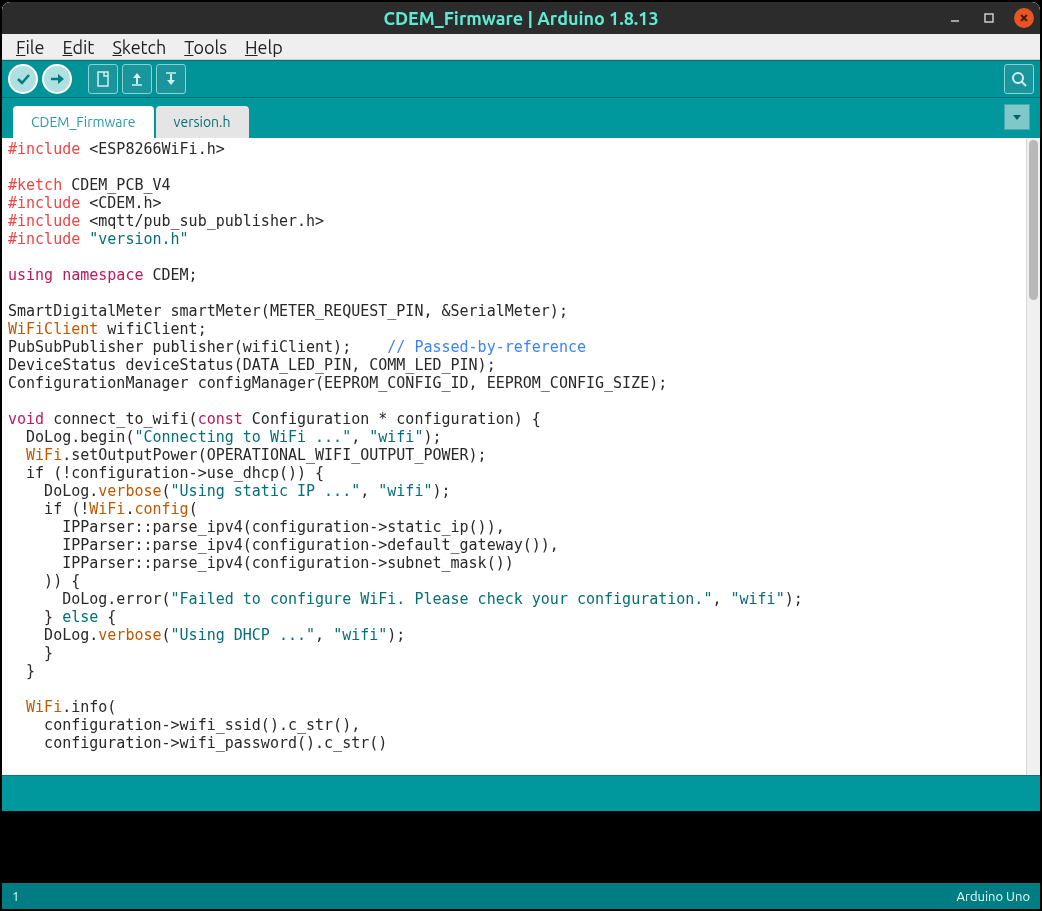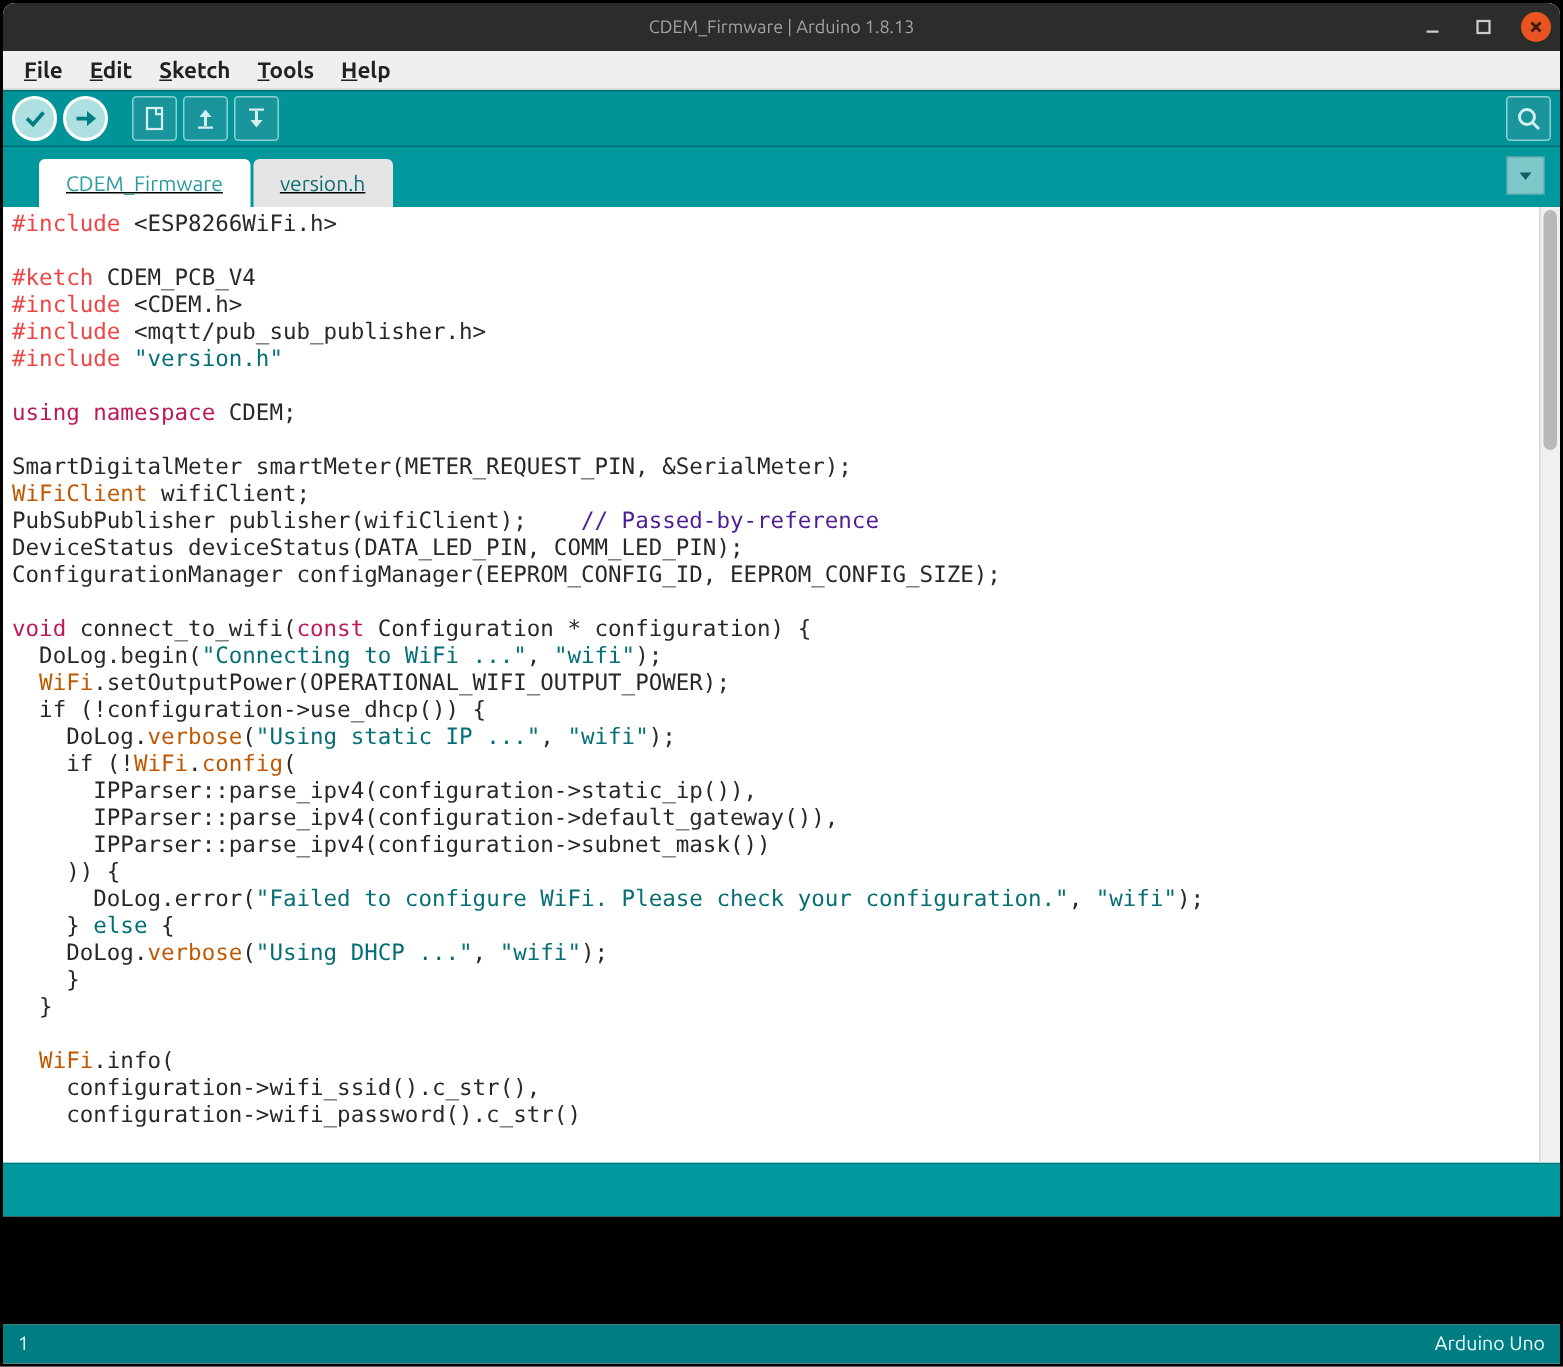--- a/index.html
+++ b/index.html
@@ -24,23 +24,23 @@
     background: #2c2c2c;
     color: #ddd;
     height: 32px;
     display: flex;
     align-items: center;
     justify-content: center;
     position: relative;
     border-radius: 8px 8px 0 0;
   }
   .titlebar .title {
-    font-size: 12px;
-    font-weight: normal;
-    color: #a3a3a3;
+    font-size: 18px;
+    font-weight: bold;
+    color: #5eead4;
   }
   .window-controls {
     position: absolute;
     right: 6px;
     top: 0;
     height: 32px;
     display: flex;
     align-items: center;
     gap: 16px;
   }
@@ -55,23 +55,22 @@
   .win-close svg, .win-min svg, .win-max svg { display:block; }
 
   .menubar {
     background: #efefef;
     height: 26px;
     display: flex;
     align-items: center;
     padding: 0 8px;
     gap: 6px;
     border-bottom: 1px solid #d0d0d0;
-    font-size: 15px;
+    font-size: 18px;
     color: #222;
-    font-weight: bold;
   }
   .menubar .menu-item { padding: 2px 6px; cursor: default; }
   .menubar .menu-item span.ul { text-decoration: underline; }
 
   .toolbar {
     background: #009499;
     height: 38px;
     display: flex;
     align-items: center;
     padding: 0 6px;
@@ -88,23 +87,22 @@
   .tool-btn.round { border-radius: 50%; background:#aee0e1; border:2px solid #fff; }
   .tool-btn.square { background:#19959b; border:1px solid #8dd0d2; border-radius:3px; }
   .tool-btn.square.serial { margin-left:auto; }
   .tool-btn svg { display:block; }
 
   .tabbar {
     background: #00979D;
     height: 40px;
     display: flex;
     align-items: flex-end;
-    padding-left: 24px;
+    padding-left: 11px;
     position: relative;
-    text-decoration: underline;
   }
   .tab {
     height: 32px;
     padding: 0 18px;
     display: flex;
     align-items: center;
     font-size: 14px;
     border-radius: 4px 4px 0 0;
     margin-right: 2px;
   }
@@ -132,21 +130,21 @@
     line-height: 18px;
     white-space: pre;
     color: #282828;
     overflow: hidden;
   }
   .editor .kw-pre  { color: #ef4444; } 
   .editor .kw-type { color: #be185d; } 
   .editor .kw-lib  { color: #bf5800; } 
   .editor .str     { color: #066f75; }
   .editor .kw-else { color:#006f73;margin-top:48px; }
-  .editor .cmt     { color: #4c1d95; }
+  .editor .cmt     { color: #3b82f6; }
   .scrollbar {
     width: 14px;
     background: #f0f0f0;
     border-left: 1px solid #d8d8d8;
     position: relative;
   }
   .scroll-thumb {
     position:absolute; left:2px; top:2px; right:2px; height:160px;
     background:#b8b8b8; border-radius:6px;
   }

